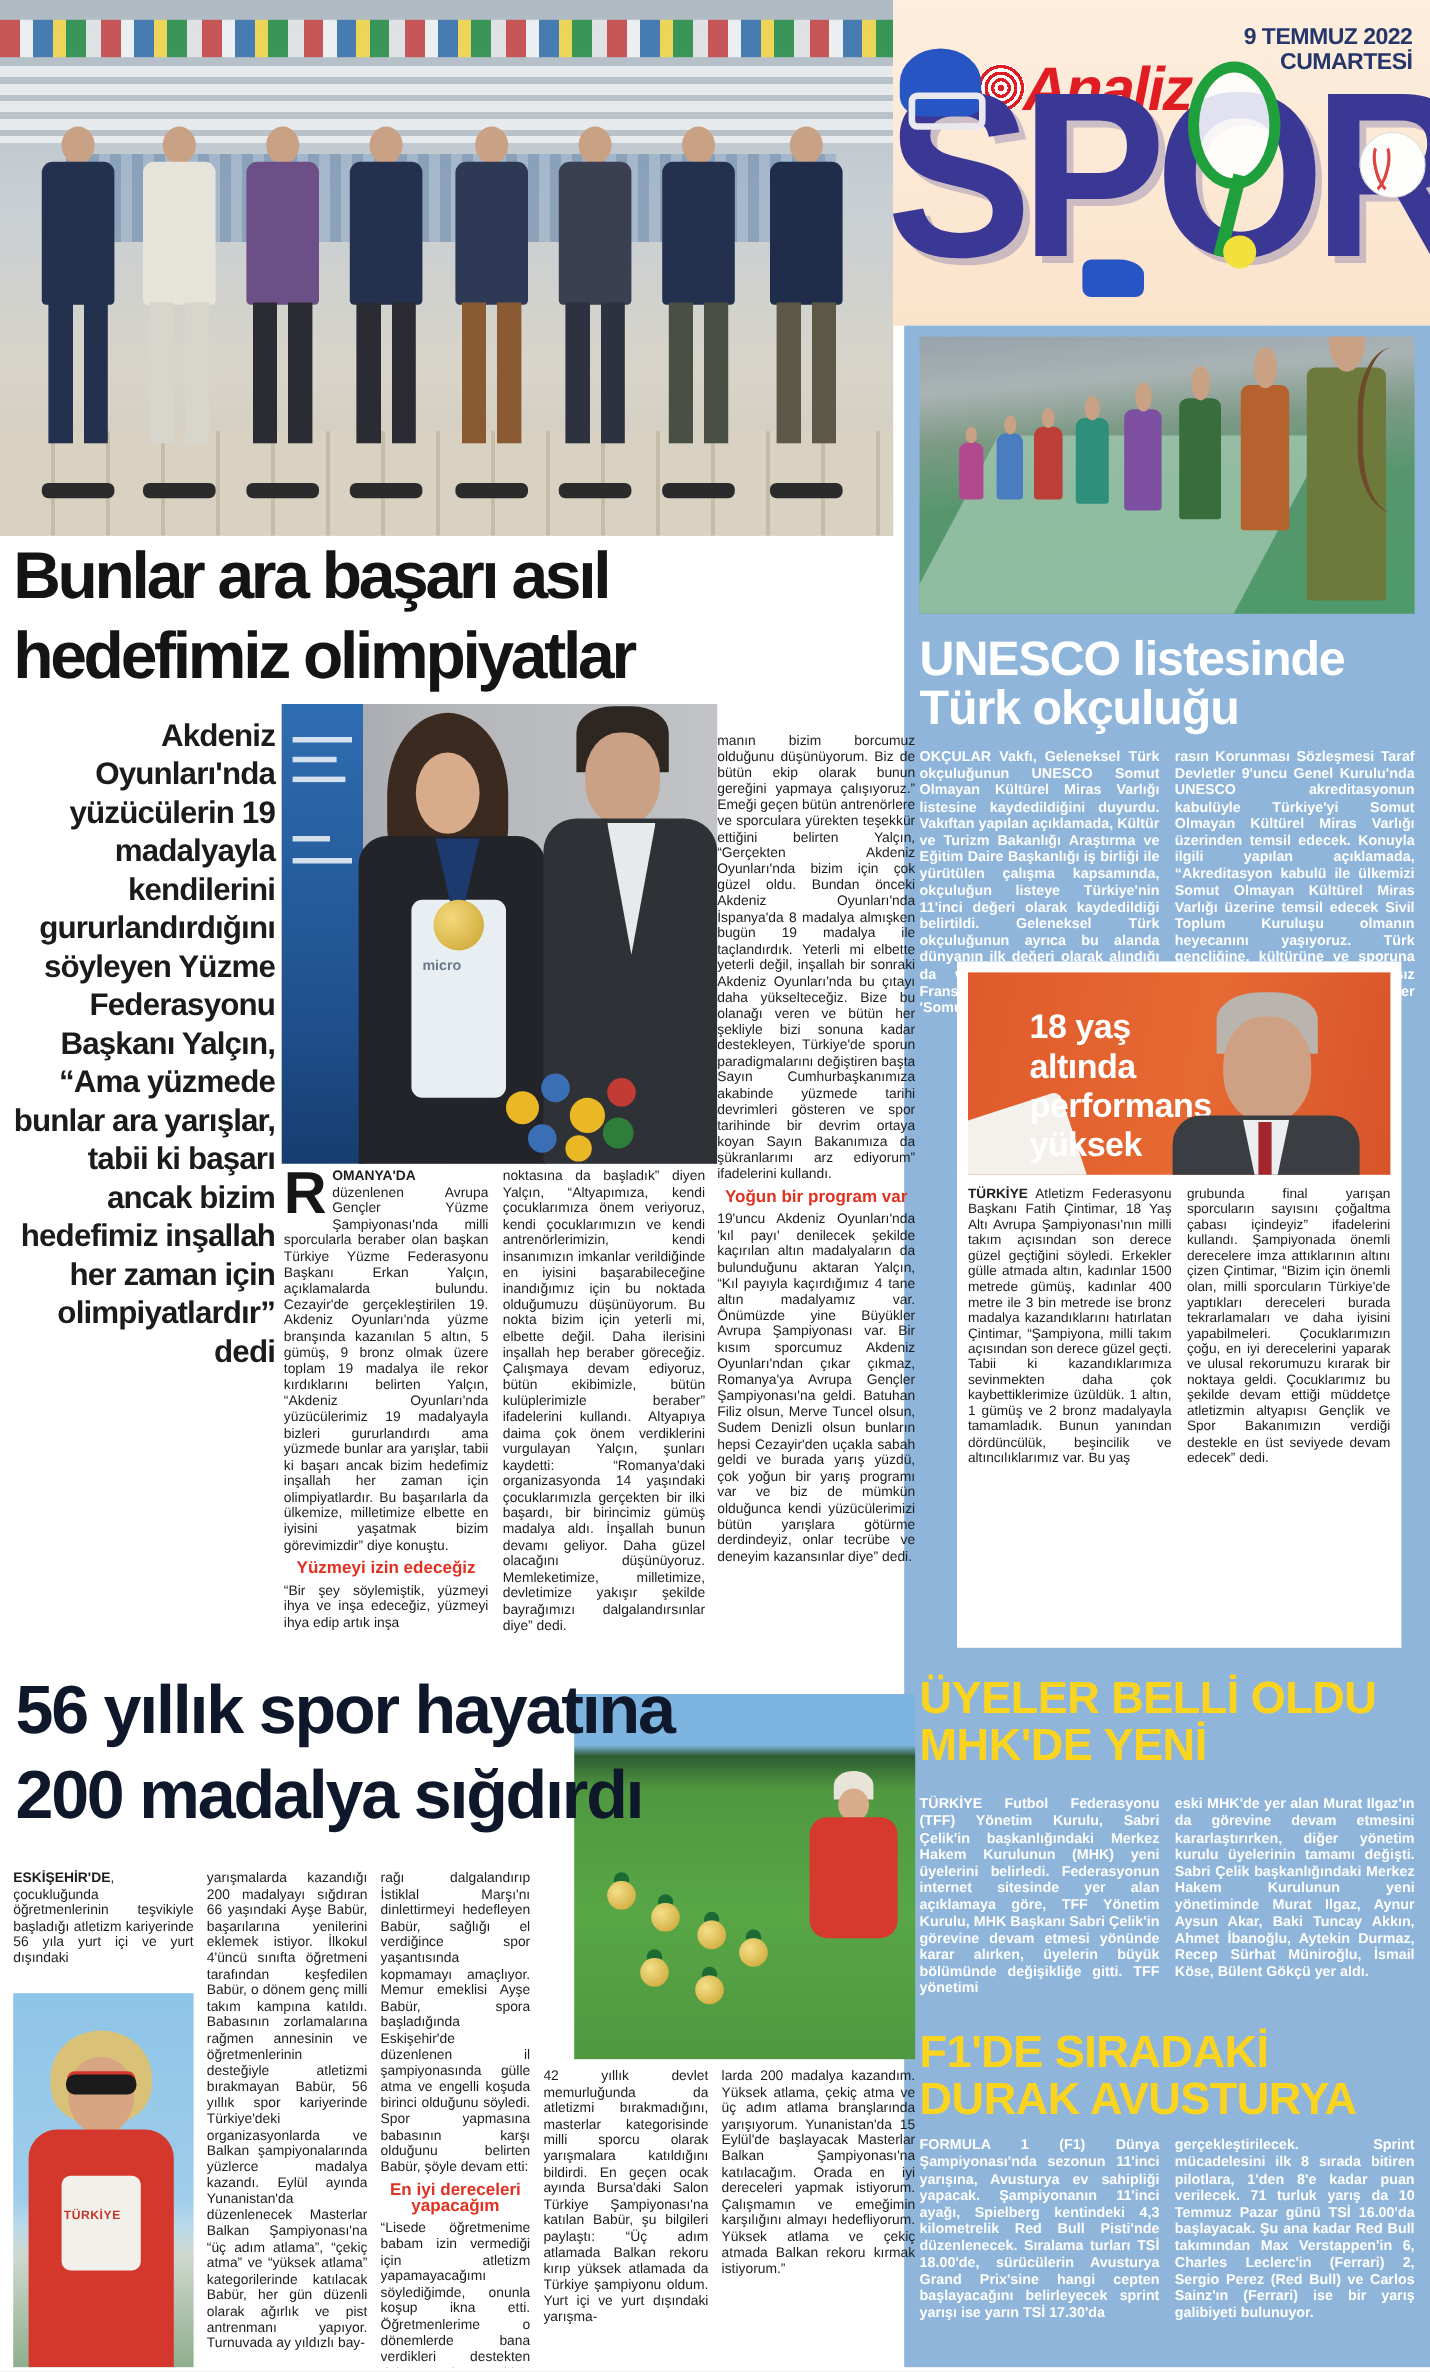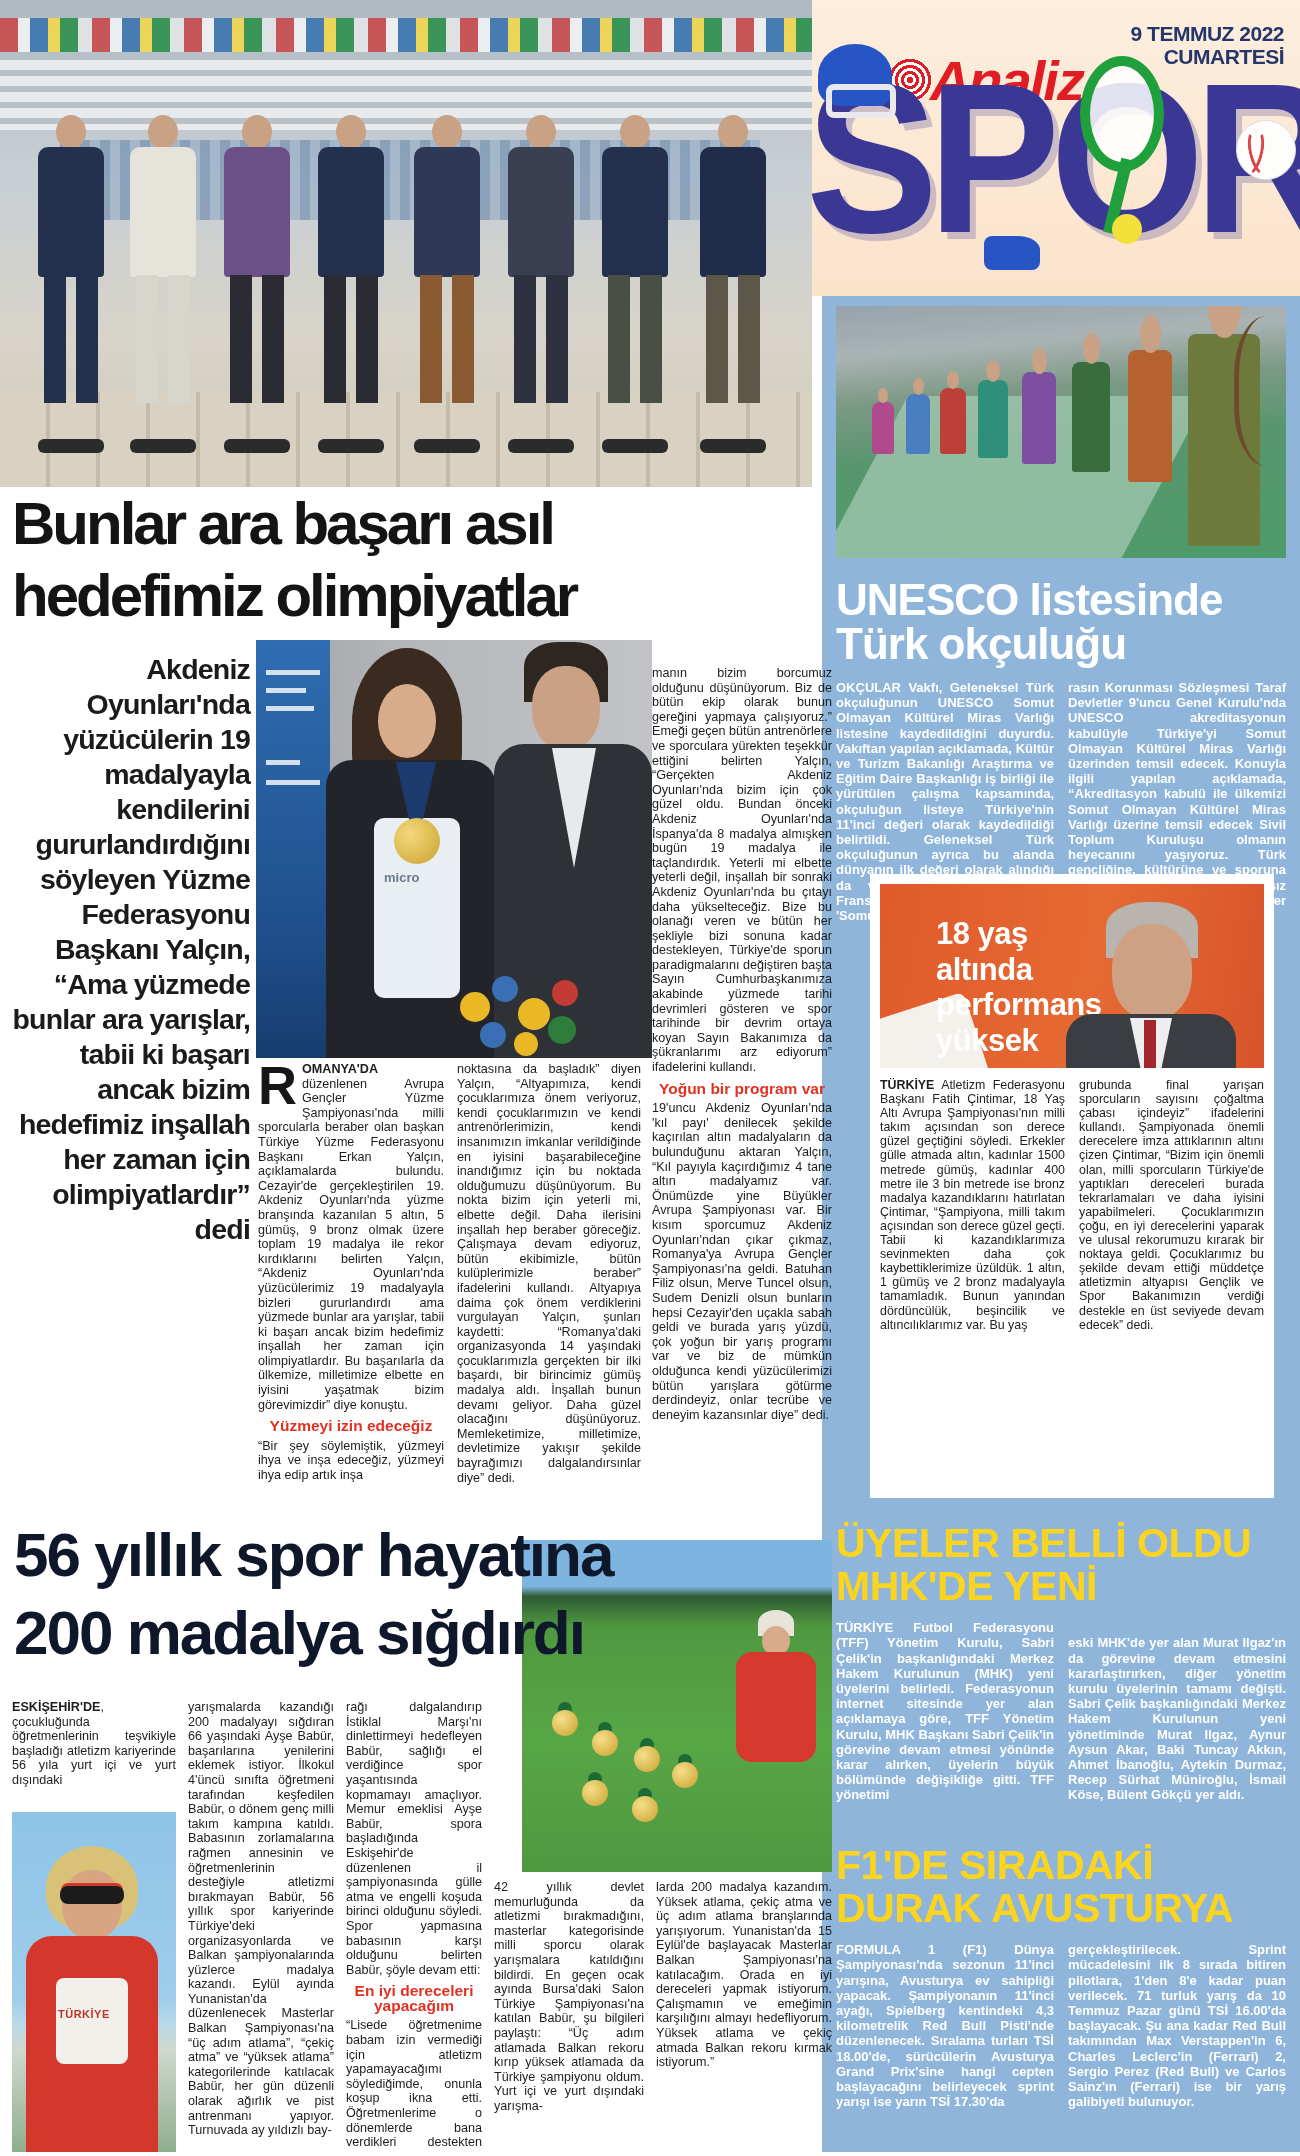--- a/index.html
+++ b/index.html
@@ -236,21 +236,21 @@
       </div>
       <div class="perf-cols">
         <div class="perf-col"><b class="lead">TÜRKİYE</b><span> Atletizm Federasyonu Başkanı Fatih Çintimar, 18 Yaş Altı Avrupa Şampiyonası'nın milli takım açısından son derece güzel geçtiğini söyledi. Erkekler gülle atmada altın, kadınlar 1500 metrede gümüş, kadınlar 400 metre ile 3 bin metrede ise bronz madalya kazandıklarını hatırlatan Çintimar, “Şampiyona, milli takım açısından son derece güzel geçti. Tabii ki kazandıklarımıza sevinmekten daha çok kaybettiklerimize üzüldük. 1 altın, 1 gümüş ve 2 bronz madalyayla tamamladık. Bunun yanından dördüncülük, beşincilik ve altıncılıklarımız var. Bu yaş</span></div>
         <div class="perf-col">grubunda final yarışan sporcuların sayısını çoğaltma çabası içindeyiz” ifadelerini kullandı. Şampiyonada önemli derecelere imza attıklarının altını çizen Çintimar, “Bizim için önemli olan, milli sporcuların Türkiye'de yaptıkları dereceleri burada tekrarlamaları ve daha iyisini yapabilmeleri. Çocuklarımızın çoğu, en iyi derecelerini yaparak ve ulusal rekorumuzu kırarak bir noktaya geldi. Çocuklarımız bu şekilde devam ettiği müddetçe atletizmin altyapısı Gençlik ve Spor Bakanımızın verdiği destekle en üst seviyede devam edecek” dedi.</div>
       </div>
     </div>
 
     <div class="side-inner" style="top:1226px;">
       <div class="yellow-h">ÜYELER BELLİ OLDU</div>
       <div class="yellow-h">MHK'DE YENİ</div>
-      <div class="side-cols" style="margin-top:12px;align-items:flex-end;">
+      <div class="side-cols" style="margin-top:24px;">
         <div class="side-col"><b class="lead">TÜRKİYE</b><span> Futbol Federasyonu (TFF) Yönetim Kurulu, Sabri Çelik'in başkanlığındaki Merkez Hakem Kurulunun (MHK) yeni üyelerini belirledi. Federasyonun internet sitesinde yer alan açıklamaya göre, TFF Yönetim Kurulu, MHK Başkanı Sabri Çelik'in görevine devam etmesi yönünde karar alırken, üyelerin büyük bölümünde değişikliğe gitti. TFF yönetimi</span></div>
         <div class="side-col">eski MHK'de yer alan Murat Ilgaz'ın da görevine devam etmesini kararlaştırırken, diğer yönetim kurulu üyelerinin tamamı değişti. Sabri Çelik başkanlığındaki Merkez Hakem Kurulunun yeni yönetiminde Murat Ilgaz, Aynur Aysun Akar, Baki Tuncay Akkın, Ahmet İbanoğlu, Aytekin Durmaz, Recep Sürhat Müniroğlu, İsmail Köse, Bülent Gökçü yer aldı.</div>
       </div>
     </div>
 
     <div class="side-inner" style="top:1548px;">
       <div class="yellow-h">F1'DE SIRADAKİ</div>
       <div class="yellow-h">DURAK AVUSTURYA</div>
       <div class="side-cols" style="margin-top:12px;">
         <div class="side-col"><b class="lead">FORMULA 1</b><span> (F1) Dünya Şampiyonası'nda sezonun 11'inci yarışına, Avusturya ev sahipliği yapacak. Şampiyonanın 11'inci ayağı, Spielberg kentindeki 4,3 kilometrelik Red Bull Pisti'nde düzenlenecek. Sıralama turları TSİ 18.00'de, sürücülerin Avusturya Grand Prix'sine hangi cepten başlayacağını belirleyecek sprint yarışı ise yarın TSİ 17.30'da</span></div>

